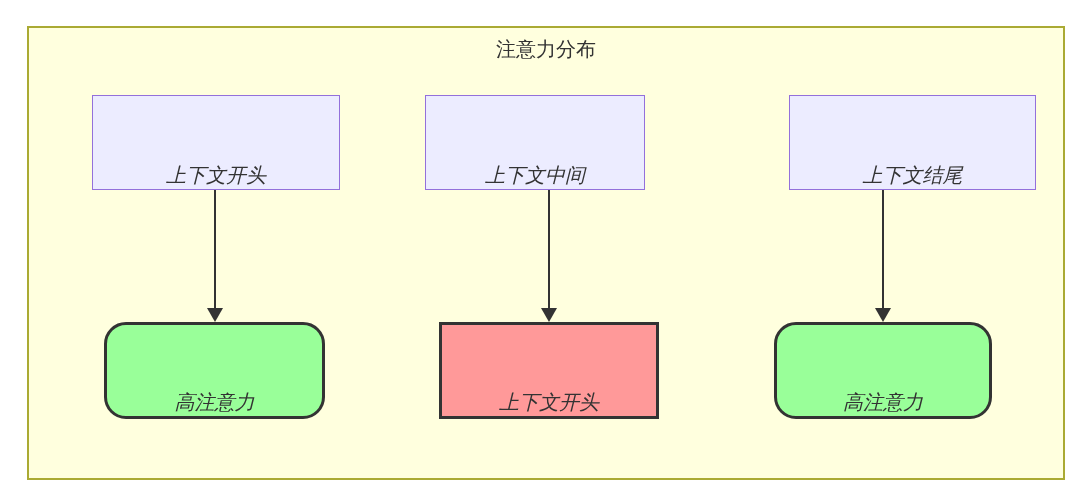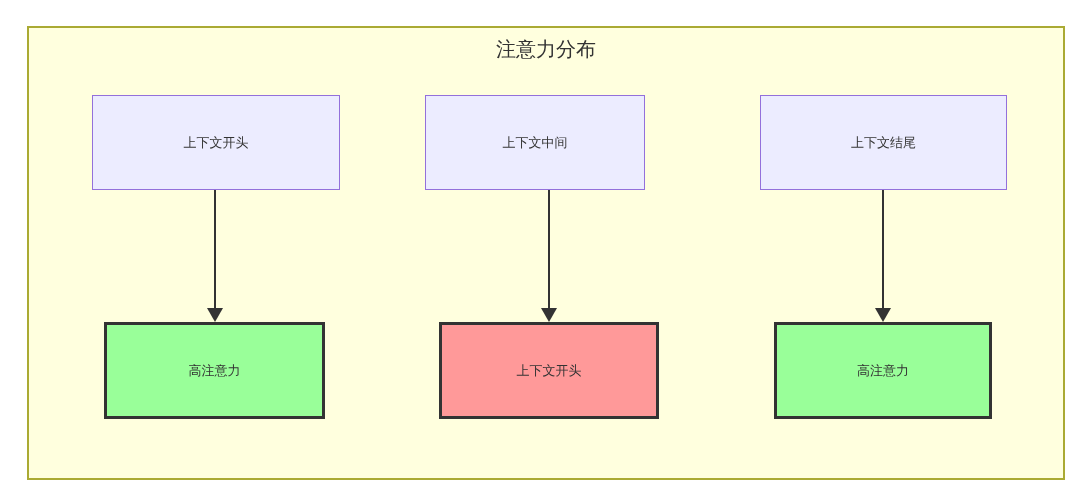--- a/index.html
+++ b/index.html
@@ -41,43 +41,44 @@
     right: 0;
     top: 8px;
     text-align: center;
     font-size: 20px;
     color: var(--text);
   }
   .node {
     position: absolute;
     box-sizing: border-box;
     display: flex;
-    align-items: center;
+    align-items: flex-end;
     justify-content: center;
-    font-size: 13px;
+    font-size: 20px;
     color: var(--text);
     text-align: center;
+    font-style: italic;
   }
   .node.source {
     top: 67px;
     height: 95px;
     background: var(--node-fill);
     border: 1.5px solid var(--node-border);
   }
   .node.result {
     top: 294px;
     height: 97px;
     border: 3px solid var(--result-border);
   }
-  .node.result.high { background: var(--high-fill); }
+  .node.result.high { background: var(--high-fill); border-radius: 22px; }
   .node.result.low  { background: var(--low-fill); }
 
   .src-1 { left: 63px;  width: 248px; }
   .src-2 { left: 396px; width: 220px; }
-  .src-3 { left: 731px; width: 247px; }
+  .src-3 { left: 760px; width: 247px; }
 
   .res-1 { left: 75px;  width: 221px; }
   .res-2 { left: 410px; width: 220px; }
   .res-3 { left: 745px; width: 218px; }
 
   .arrow {
     position: absolute;
     top: 162px;
     width: 16px;
     height: 132px;

